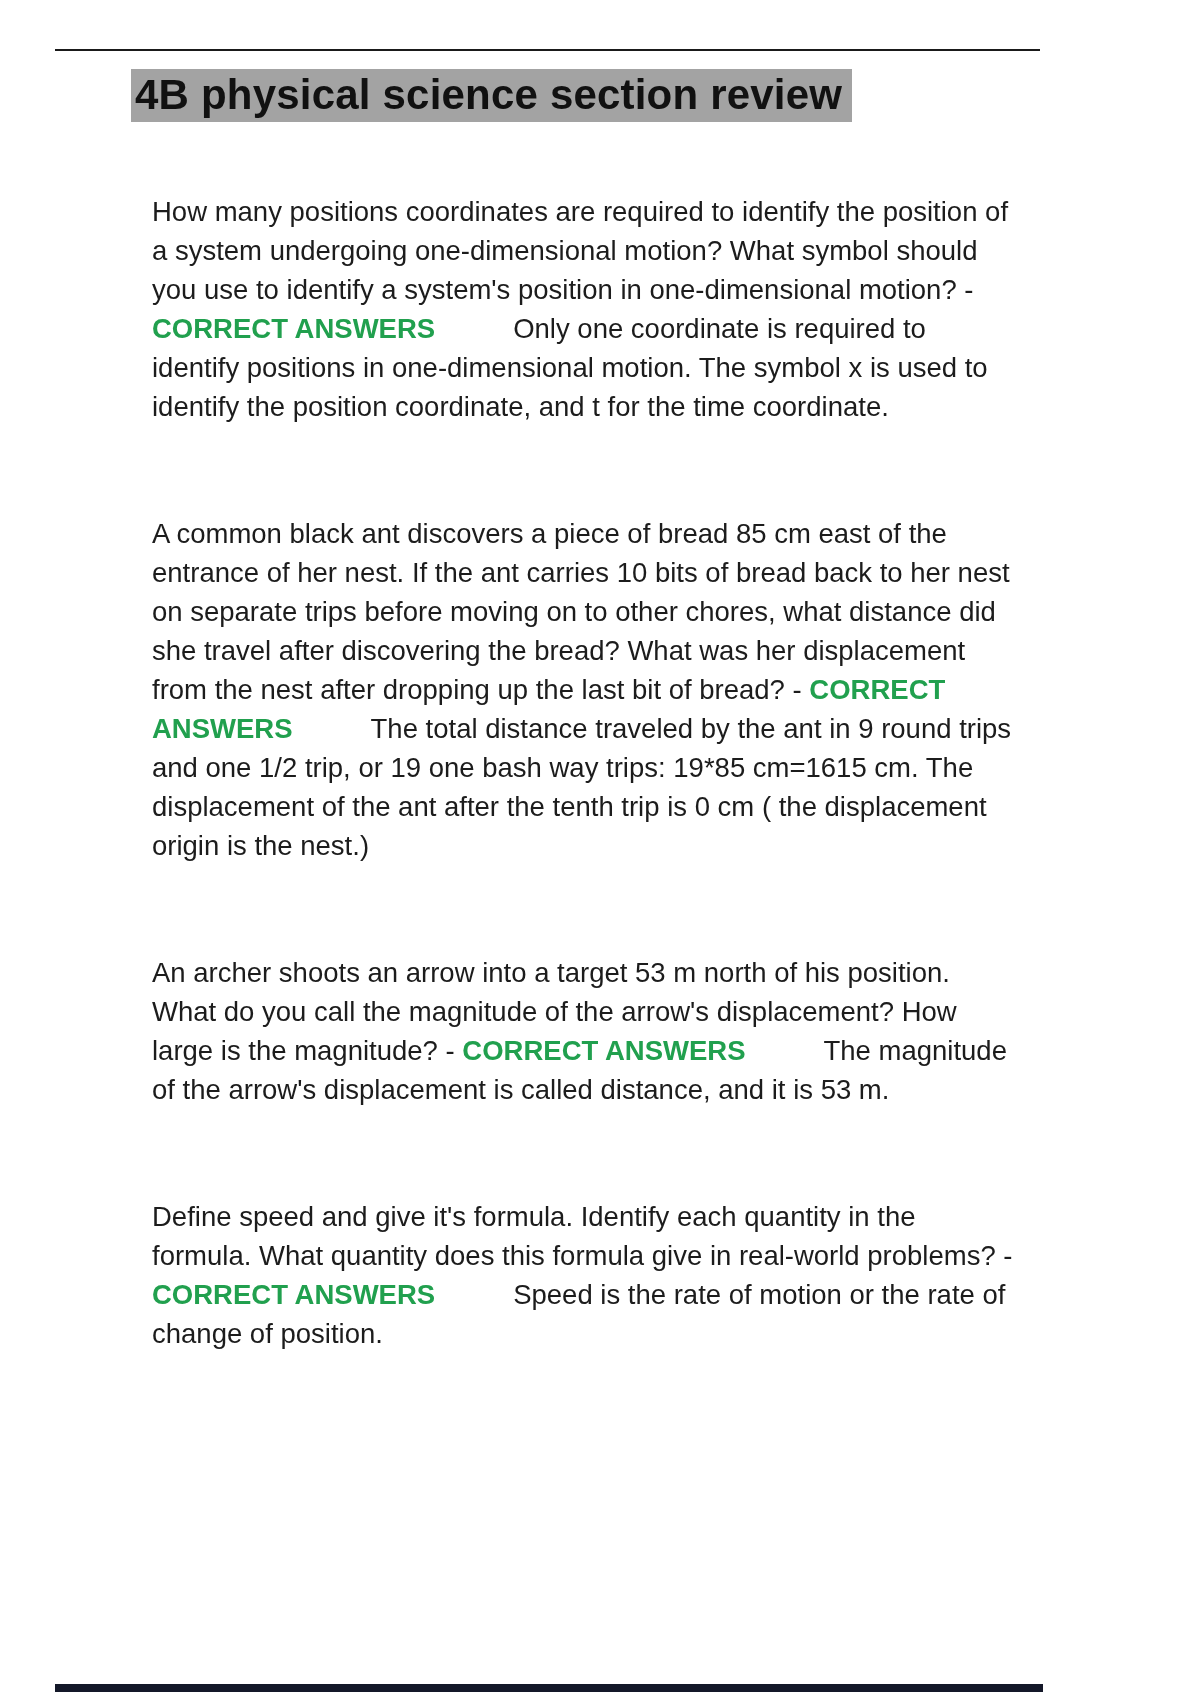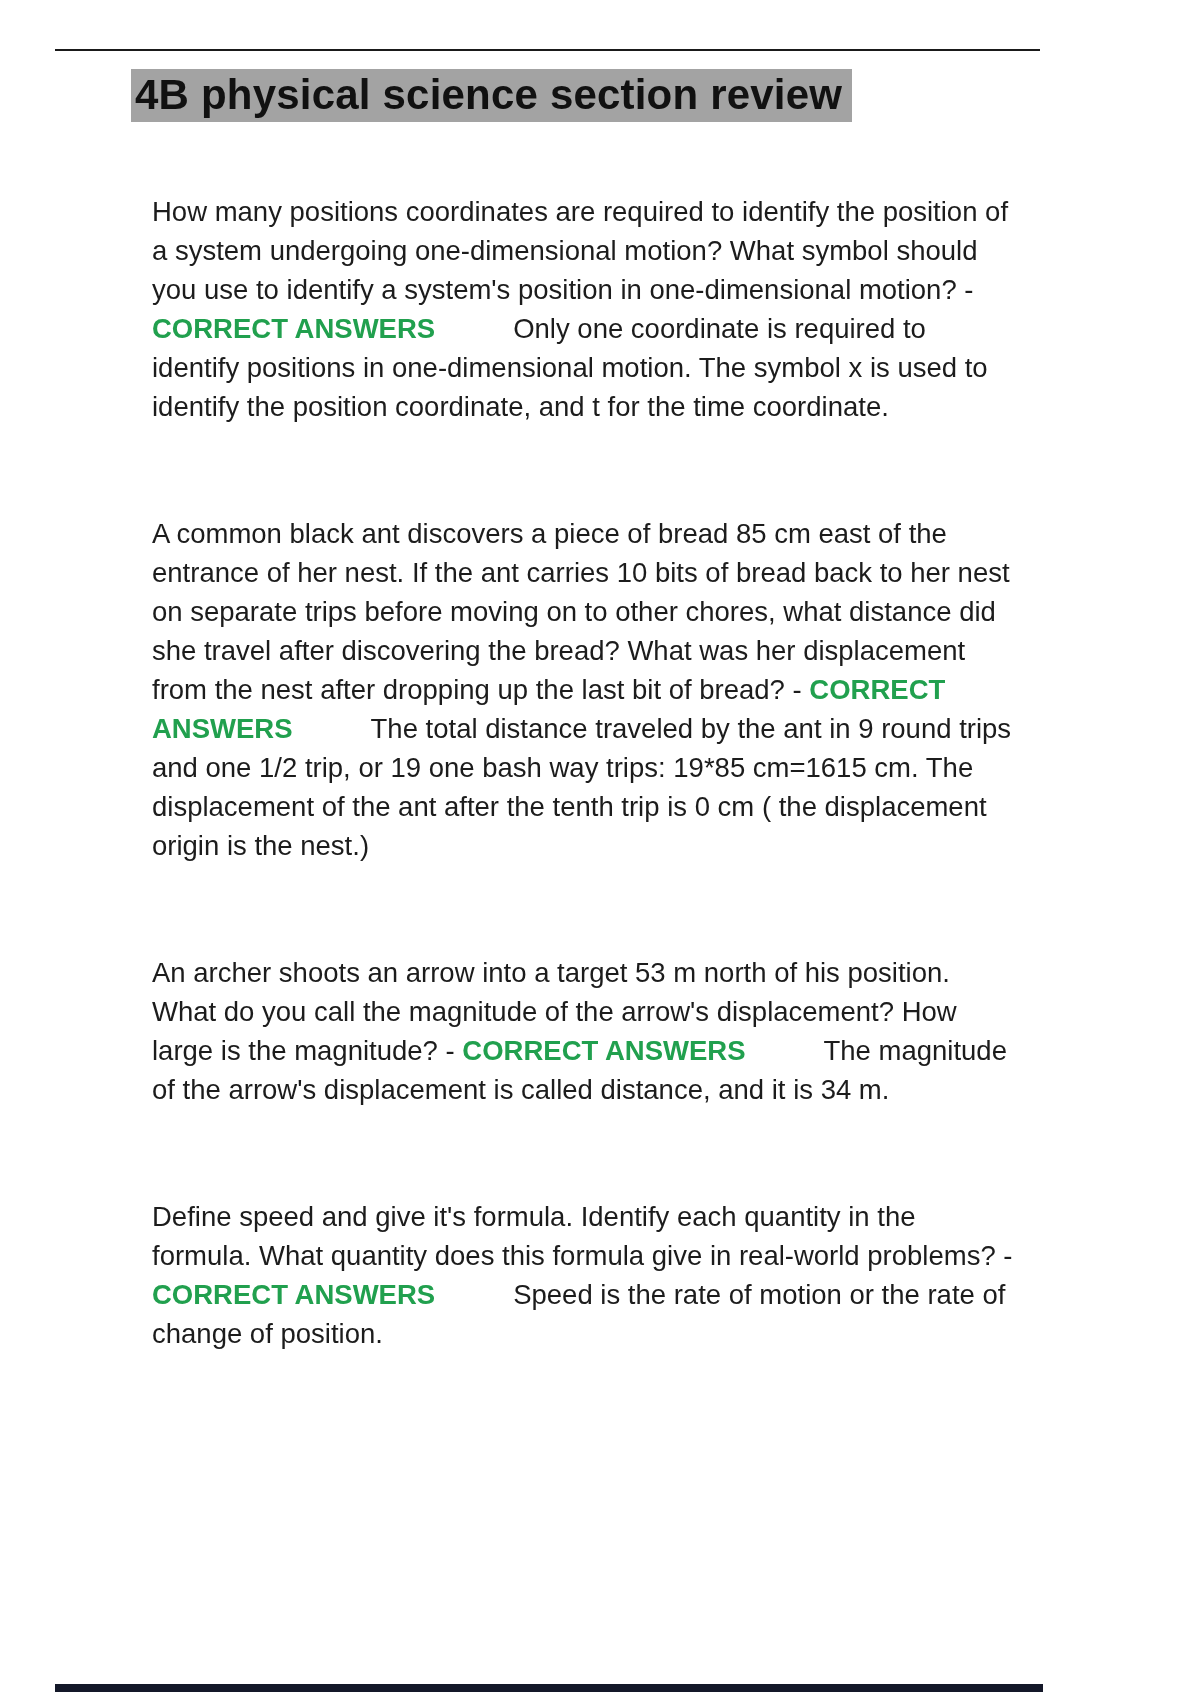--- a/index.html
+++ b/index.html
@@ -87,21 +87,21 @@
       <span class="marker">CORRECT ANSWERS</span><span class="tab"></span><span class="a">Only one coordinate is required to identify positions in one-dimensional motion. The symbol x is used to identify the position coordinate, and t for the time coordinate.</span>
     </p>
 
     <p class="qa">
       <span class="q">A common black ant discovers a piece of bread 85 cm east of the entrance of her nest. If the ant carries 10 bits of bread back to her nest on separate trips before moving on to other chores, what distance did she travel after discovering the bread? What was her displacement from the nest after dropping up the last bit of bread? -</span>
       <span class="marker">CORRECT ANSWERS</span><span class="tab"></span><span class="a">The total distance traveled by the ant in 9 round trips and one 1/2 trip, or 19 one bash way trips: 19*85 cm=1615 cm. The displacement of the ant after the tenth trip is 0 cm ( the displacement origin is the nest.)</span>
     </p>
 
     <p class="qa">
       <span class="q">An archer shoots an arrow into a target 53 m north of his position. What do you call the magnitude of the arrow's displacement? How large is the magnitude? -</span>
-      <span class="marker">CORRECT ANSWERS</span><span class="tab"></span><span class="a">The magnitude of the arrow's displacement is called distance, and it is 34 m.</span>
+      <span class="marker">CORRECT ANSWERS</span><span class="tab"></span><span class="a">The magnitude of the arrow's displacement is called distance, and it is 53 m.</span>
     </p>
 
     <p class="qa">
       <span class="q">Define speed and give it's formula. Identify each quantity in the formula. What quantity does this formula give in real-world problems? -</span>
       <span class="marker">CORRECT ANSWERS</span><span class="tab"></span><span class="a">Speed is the rate of motion or the rate of change of position.</span>
     </p>
 
   </div>
 
   <div class="rule-bottom"></div>

